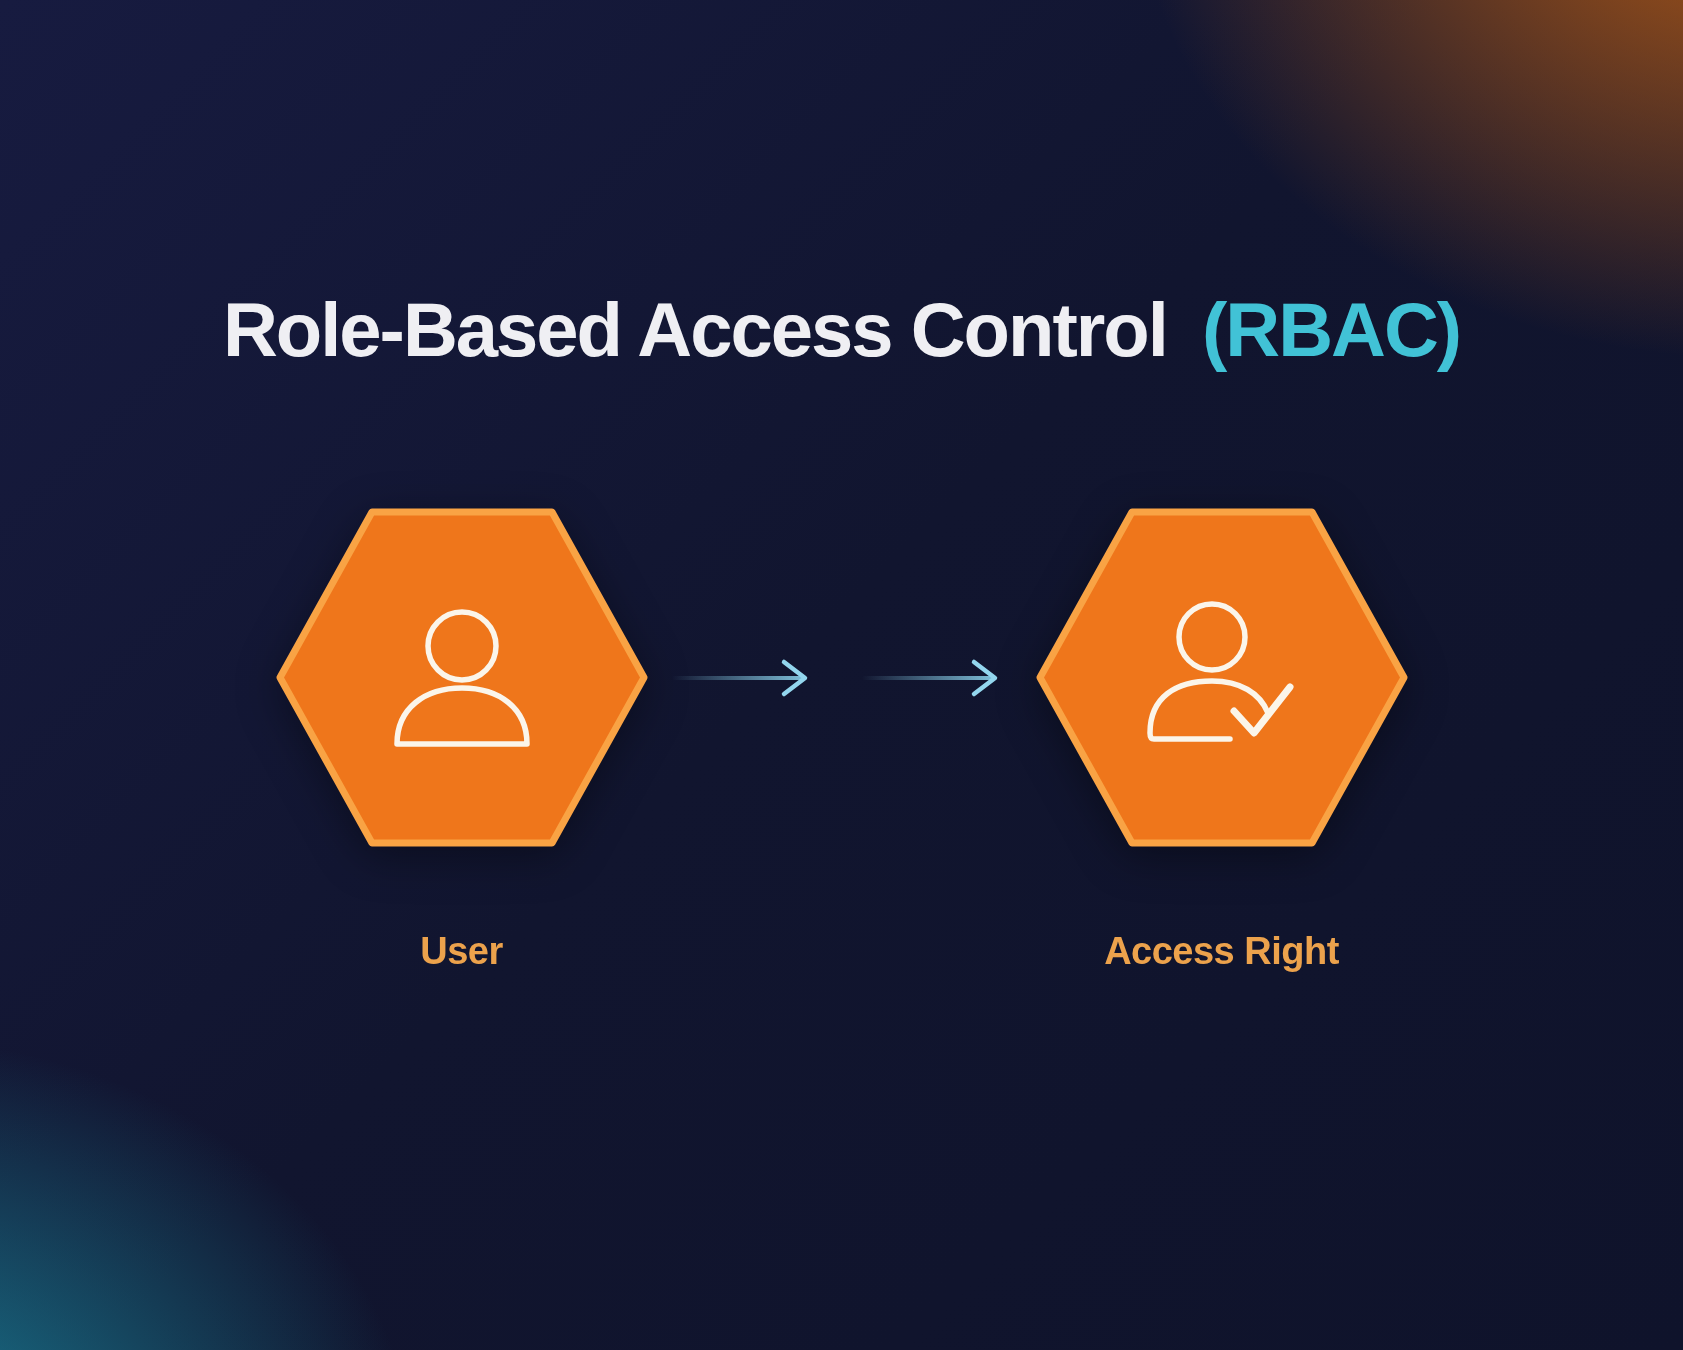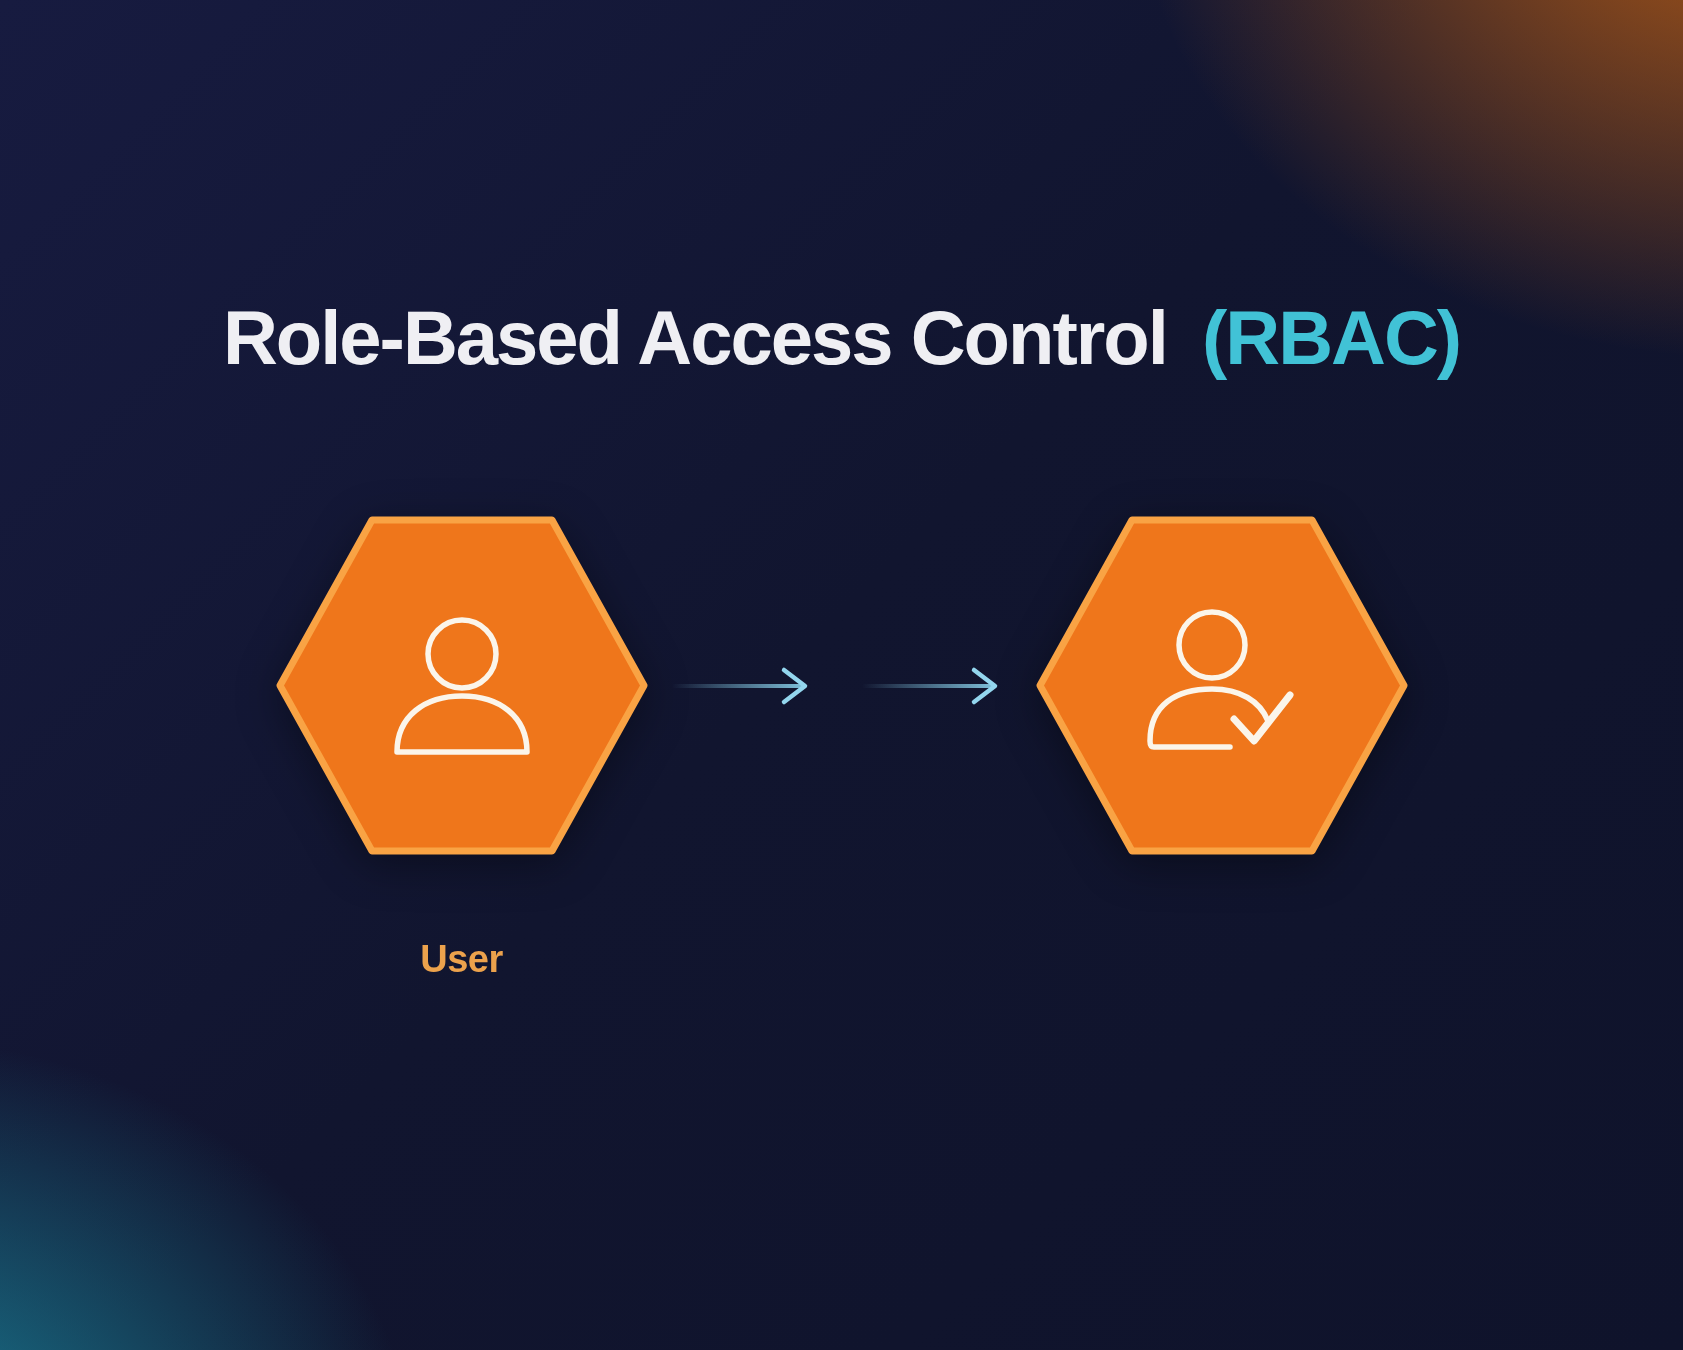--- a/index.html
+++ b/index.html
@@ -8,21 +8,21 @@
     width: 1683px;
     height: 1350px;
     overflow: hidden;
     font-family: "Liberation Sans", sans-serif;
     background:
       radial-gradient(950px 760px at 104% -10%, rgba(190,95,20,0.95), rgba(190,95,20,0) 65%),
       radial-gradient(860px 700px at -7% 109%, rgba(27,139,162,0.92), rgba(27,139,162,0) 62%),
       linear-gradient(135deg, #171b40 0%, #11152f 48%, #0f132b 100%);
   }
   .title {
-    margin: 16px;
+    margin: 8px;
     padding-top: 278px;
     text-align: center;
     font-size: 76px;
     font-weight: 700;
     letter-spacing: -2px;
     line-height: 1.15;
     white-space: nowrap;
   }
   .t-main { color: #EFEFF3; }
   .t-hl { color: #41C2D6; margin-left: 16px; }
@@ -112,16 +112,17 @@
 
     <div class="step">
       <svg class="hex" width="380" height="345" viewBox="0 0 380 345">
         <polygon class="hex-poly-orange" points="8,172.5 100,7 280,7 372,172.5 280,338 100,338"></polygon>
         <g transform="translate(110,90)">
           <circle class="icon-stroke" cx="70" cy="42" r="33"></circle>
           <path class="icon-stroke" d="M88 144 L12 144 C9 144 8 142 8 138 C8 102 34 86 70 86 C98 86 118 98 126 118"></path>
           <path class="icon-stroke-thick" d="M92 116 L112 138 L148 92"></path>
         </g>
       </svg>
+      <div class="label label-orange">Access Right</div>
     </div>
 
   </div>
 </div>
 
 </body></html>

